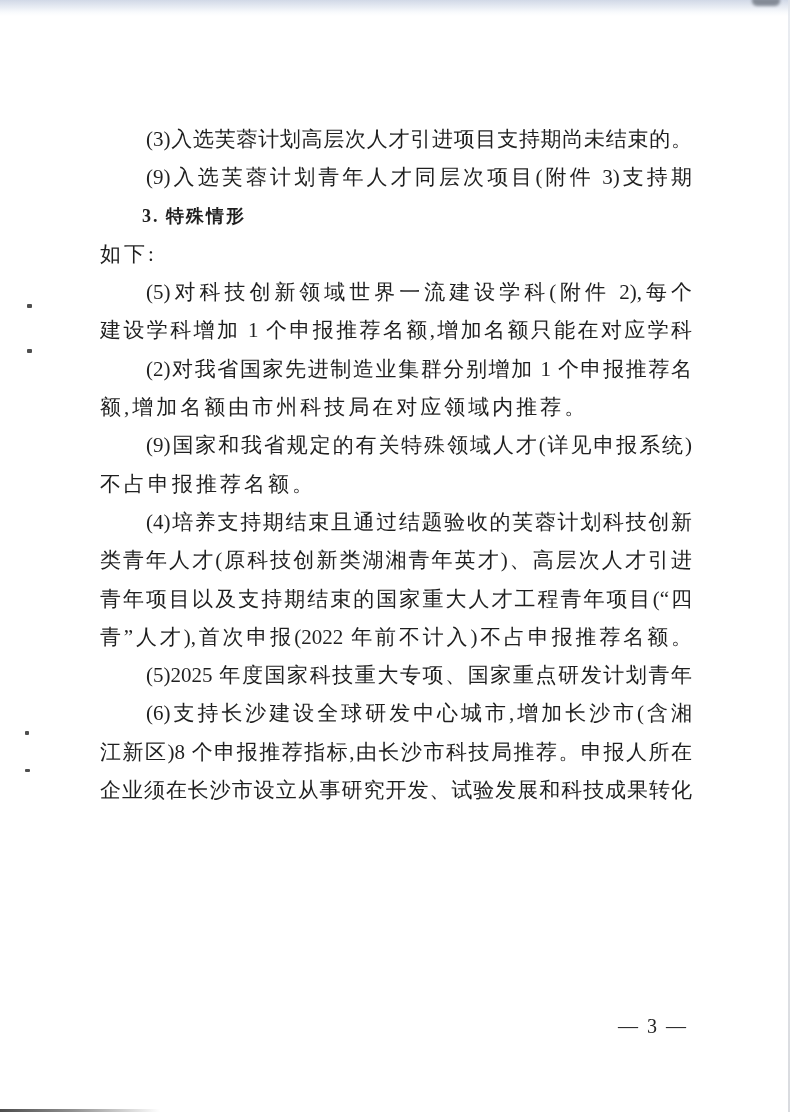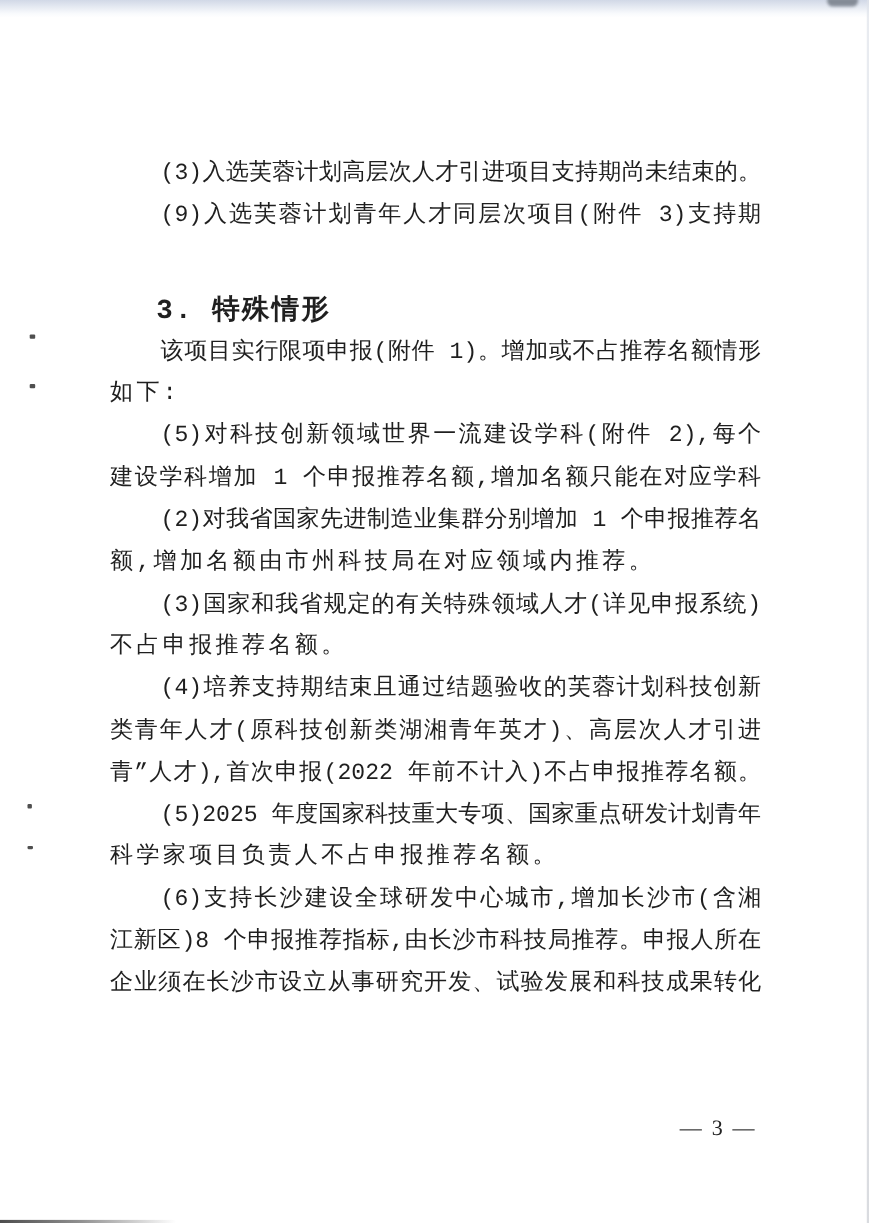--- a/index.html
+++ b/index.html
@@ -57,46 +57,44 @@
     border-radius: 1px;
     opacity: 0.85;
   }
   .speck.s1 { left: 27px; top: 304px; }
   .speck.s2 { left: 27px; top: 349px; }
   .speck.s3 { left: 25px; top: 731px; width: 4px; }
   .speck.s4 { left: 25px; top: 769px; width: 5px; height: 3px; }
 
   .content {
     position: absolute;
-    top: 140px;
+    top: 120px;
     left: 100px;
     width: 592px;
-    font-family: Liberation Mono, monospace;
   }
   .line {
     height: 38.3px;
     line-height: 38.3px;
     font-size: 21px;
     white-space: nowrap;
     overflow: hidden;
   }
   .line.short { letter-spacing: 3px; }
   .line.full {
     white-space: normal;
     text-align: justify;
     text-align-last: justify;
     text-justify: inter-character;
   }
   .line.indent { text-indent: 46px; }
   .line.heading {
     font-weight: bold;
     text-indent: 42px;
-    font-size: 25px;
+    font-size: 18px;
     letter-spacing: 2px;
-    margin-top: 47px;
   }
   .pagenum {
     position: absolute;
     top: 1012px;
     left: 612px;
     width: 82px;
     height: 28px;
     line-height: 28px;
     text-align: center;
     font-size: 20px;
@@ -114,32 +112,31 @@
   <div class="bottom-smudge"></div>
   <div class="speck s1"></div>
   <div class="speck s2"></div>
   <div class="speck s3"></div>
   <div class="speck s4"></div>
 
   <div class="content">
     <div class="line full indent">(3)入选芙蓉计划高层次人才引进项目支持期尚未结束的。</div>
     <div class="line full indent">(9)入选芙蓉计划青年人才同层次项目(附件 3)支持期</div>
     <div class="line heading">3. 特殊情形</div>
-    <div class="line full indent">该项目实行限项申报(附件 1)。增加或不占推荐名额情形</div>
     <div class="line short">如下:</div>
     <div class="line full indent">(5)对科技创新领域世界一流建设学科(附件 2),每个</div>
     <div class="line full">建设学科增加 1 个申报推荐名额,增加名额只能在对应学科</div>
     <div class="line full indent">(2)对我省国家先进制造业集群分别增加 1 个申报推荐名</div>
     <div class="line short">额,增加名额由市州科技局在对应领域内推荐。</div>
-    <div class="line full indent">(3)国家和我省规定的有关特殊领域人才(详见申报系统)</div>
+    <div class="line full indent">(9)国家和我省规定的有关特殊领域人才(详见申报系统)</div>
     <div class="line short">不占申报推荐名额。</div>
     <div class="line full indent">(4)培养支持期结束且通过结题验收的芙蓉计划科技创新</div>
     <div class="line full">类青年人才(原科技创新类湖湘青年英才)、高层次人才引进</div>
+    <div class="line full">青年项目以及支持期结束的国家重大人才工程青年项目(“四</div>
     <div class="line full">青”人才),首次申报(2022 年前不计入)不占申报推荐名额。</div>
     <div class="line full indent">(5)2025 年度国家科技重大专项、国家重点研发计划青年</div>
-    <div class="line short">科学家项目负责人不占申报推荐名额。</div>
     <div class="line full indent">(6)支持长沙建设全球研发中心城市,增加长沙市(含湘</div>
     <div class="line full">江新区)8 个申报推荐指标,由长沙市科技局推荐。申报人所在</div>
     <div class="line full">企业须在长沙市设立从事研究开发、试验发展和科技成果转化</div>
   </div>
 
   <div class="pagenum">— 3 —</div>
 </div>
 
 </body></html>

